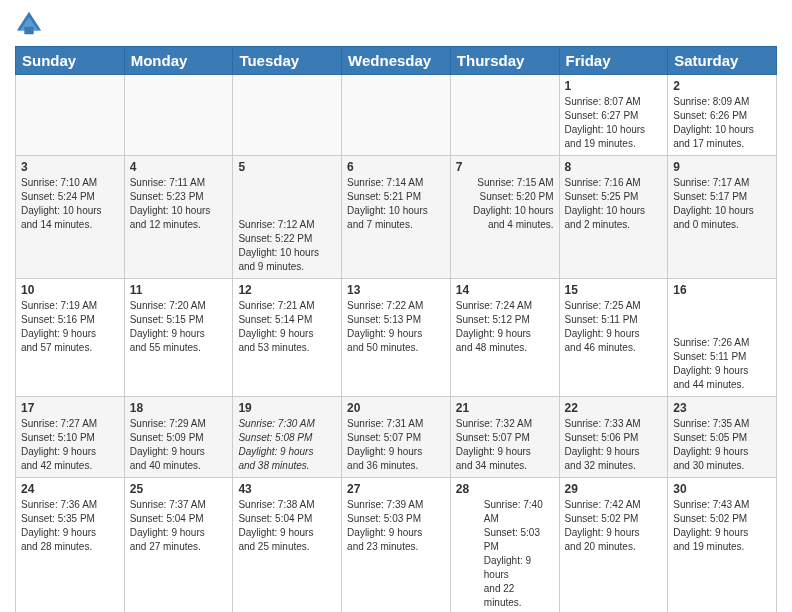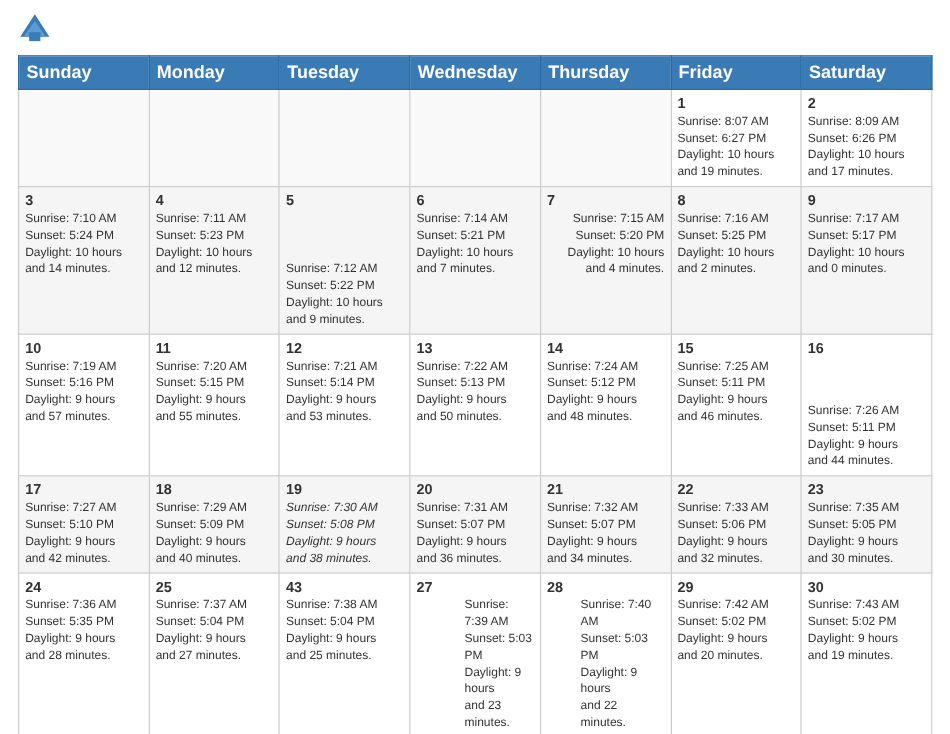--- a/index.html
+++ b/index.html
@@ -315,21 +315,21 @@
           </td>
           <td>
             <span class="day-num">43</span>
             <div class="cell-info" style="white-space: pre-line;">Sunrise: 7:38 AM
 Sunset: 5:04 PM
 Daylight: 9 hours
 and 25 minutes.</div>
           </td>
           <td>
             <span class="day-num">27</span>
-            <div class="cell-info" style="white-space: pre-line; margin-left: 40px;">Sunrise: 7:39 AM
+            <div class="cell-info" style="white-space: pre-line;">Sunrise: 7:39 AM
 Sunset: 5:03 PM
 Daylight: 9 hours
 and 23 minutes.</div>
           </td>
           <td>
             <span class="day-num">28</span>
             <div class="cell-info" style="white-space: pre-line; margin-left: 28px;">Sunrise: 7:40 AM
 Sunset: 5:03 PM
 Daylight: 9 hours
 and 22 minutes.</div>

